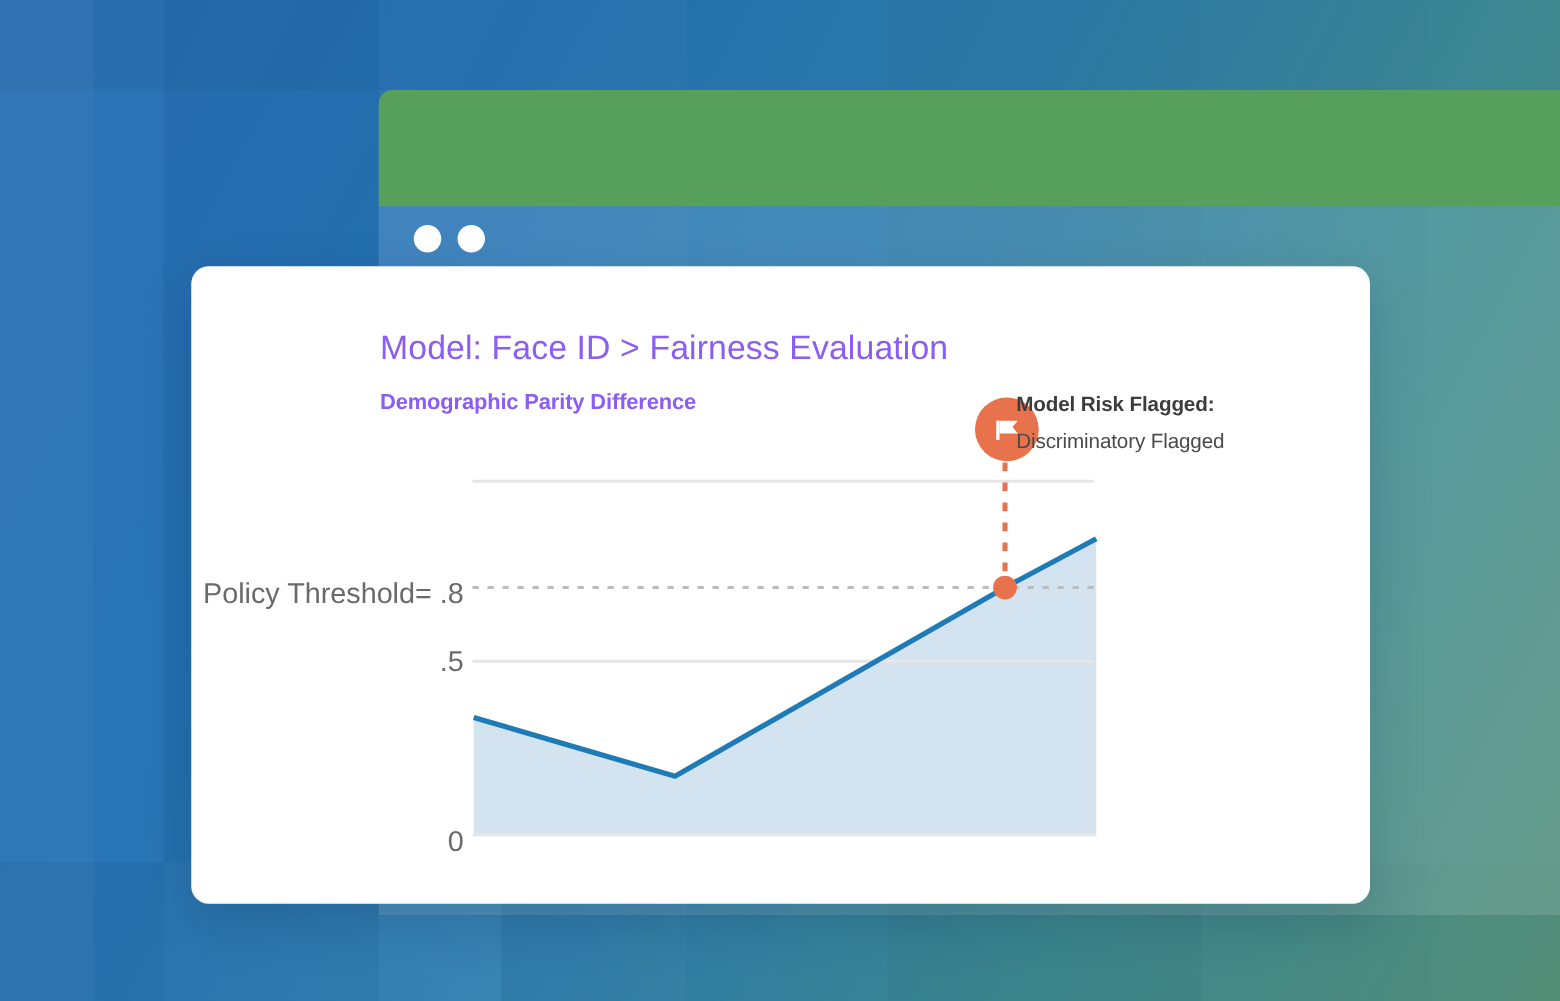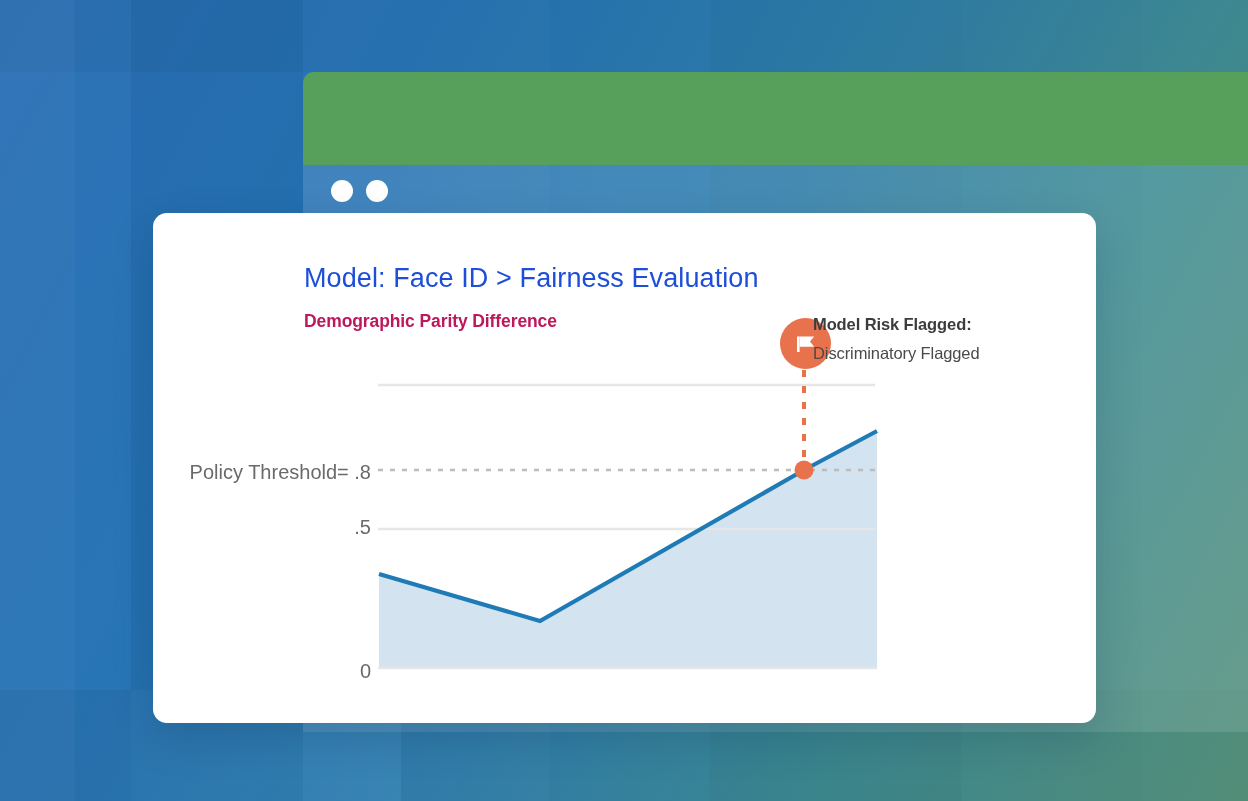--- a/index.html
+++ b/index.html
@@ -88,51 +88,51 @@
     border-radius: 14px;
     box-shadow: 0 16px 40px rgba(10,40,70,0.18);
   }
 
   #page-title {
     position: absolute;
     left: 151px;
     top: 50px;
     font-size: 27px;
     font-weight: 400;
-    color: #1d4ed8;
+    color: #8b5cf6;
     letter-spacing: 0.1px;
     white-space: nowrap;
   }
   #chart-subtitle {
     position: absolute;
     left: 151px;
     top: 98px;
     font-size: 17.5px;
     font-weight: 700;
-    color: #be185d;
+    color: #8b5cf6;
     letter-spacing: -0.1px;
     white-space: nowrap;
   }
 
   
   #chart-area {
     position: absolute;
     left: 0;
     top: 0;
     width: 943px;
     height: 510px;
   }
   #chart-svg {
     position: absolute;
     left: 0; top: 0;
   }
 
   .axis-label {
     position: absolute;
-    font-size: 20px;
+    font-size: 23px;
     color: #6a6a6a;
     font-weight: 400;
     white-space: nowrap;
     text-align: right;
   }
   #label-threshold {
     right: 725px;
     top: 248px;
   }
   #label-half {

